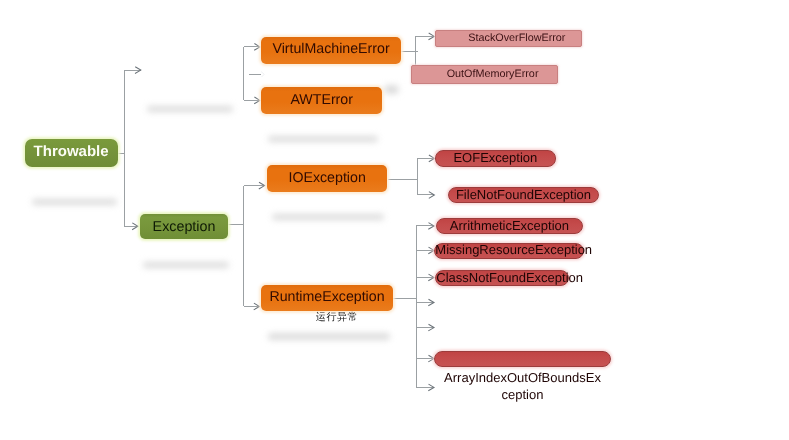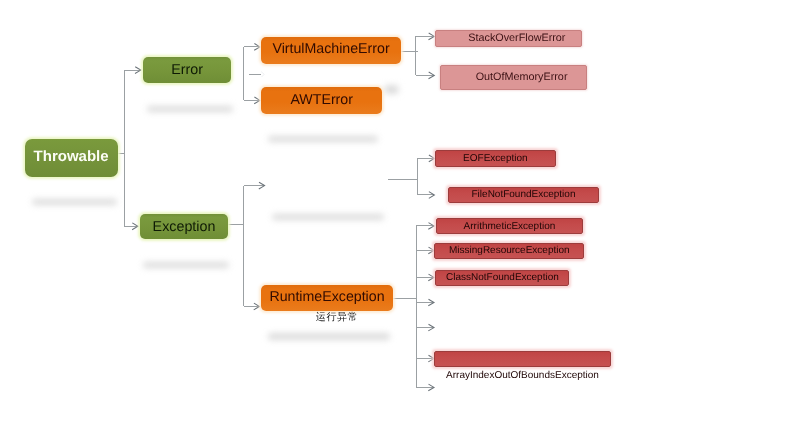--- a/index.html
+++ b/index.html
@@ -19,21 +19,21 @@
   .n-branch{background:linear-gradient(180deg,#72903a 0%,#7a9a3e 14%,#76953a 55%,#6f8e36 100%);
             border-radius:5px;color:#0e1a05;font-size:14.3px;
             box-shadow:0 0 2.5px 1.6px rgba(234,245,194,.95);}
   .n-mid{background:linear-gradient(180deg,#e06c0c 0%,#e8720f 16%,#e8720f 55%,#ea7c1d 100%);
          border-radius:5px;color:#300b02;font-size:14.2px;
          box-shadow:0 0 2.5px 1.6px rgba(253,235,212,.95);}
   .n-leaf-light{background:#dc9696;color:#3a1013;font-size:10.8px;border-radius:2px;
                 border:1px solid #c88080;
                 box-shadow:0 0 2px 1px rgba(245,222,222,.85);padding-left:16px;}
   .n-leaf-dark{background:linear-gradient(180deg,#c04444 0%,#c44b4b 40%,#c65252 100%);
-               color:#1f0505;font-size:10px;border-radius:2px;
+               color:#1f0505;font-size:13px;border-radius:8px;
                border:1px solid #9c3c3c;
                box-shadow:0 0 2.5px 1.5px rgba(247,209,209,.92);}
   .n-leaf-dark.ovf{overflow:visible;align-items:flex-start;}
   .n-leaf-dark.ovf > span{width:157px;margin:16px auto;padding-top:1px;
         word-break:break-all;line-height:1.32;}
 
   .caption{position:absolute;text-align:right;font-size:10px;color:#161616;
            font-family:"DejaVu Sans",sans-serif;letter-spacing:.6px;line-height:1;}
 
   .shadow{position:absolute;background:#dcdcdc;filter:blur(3px);border-radius:5px;}
@@ -98,43 +98,43 @@
 <path class="arrow" d="M428.5 274.1 L434.0 277.4 L428.3 280.7"></path>
 <path d="M416.3 302.5 H433.4"></path>
 <path class="arrow" d="M428.5 299.2 L434.0 302.5 L428.3 305.8"></path>
 <path d="M416.3 327.6 H433.4"></path>
 <path class="arrow" d="M428.5 324.3 L434.0 327.6 L428.3 330.9"></path>
 <path d="M416.3 358.6 H433.4"></path>
 <path class="arrow" d="M428.5 355.3 L434.0 358.6 L428.3 361.9"></path>
 <path d="M416.3 387.4 H433.4"></path>
 <path class="arrow" d="M428.5 384.1 L434.0 387.4 L428.3 390.7"></path>
 </svg>
-<div class="node n-root" style="left:24.6px;top:138.6px;width:93.0px;height:38.0px">
+<div class="node n-root" style="left:24.6px;top:138.6px;width:93.0px;height:28px">
       <span>Throwable</span>
-    </div>
-<div class="node n-branch" style="left:142.9px;top:57.2px;width:88.4px;height:25.7px">
-      <span>Error</span>
     </div>
 <div class="node n-branch" style="left:140.0px;top:214.0px;width:88.0px;height:25.3px">
       <span>Exception</span>
     </div>
 <div class="node n-mid" style="left:261.3px;top:37.0px;width:139.5px;height:26.5px">
       <span>VirtulMachineError</span>
     </div>
 <div class="node n-mid" style="left:261.2px;top:87.0px;width:121.0px;height:27.0px">
       <span>AWTError</span>
     </div>
+<div class="node n-mid" style="left:266.8px;top:165.3px;width:120.7px;height:26.7px">
+      <span>IOException</span>
+    </div>
 <div class="node n-mid" style="left:261.2px;top:285.3px;width:131.6px;height:26.0px">
       <span>RuntimeException</span>
     </div>
 <div class="caption" style="left:277.2px;top:313.4px;width:81.0px">运行异常</div>
 <div class="node n-leaf-light" style="left:435.3px;top:30.0px;width:147.2px;height:16.5px">
       <span>StackOverFlowError</span>
     </div>
-<div class="node n-leaf-light" style="left:440px;top:64.5px;width:147.2px;height:25px">
+<div class="node n-leaf-light" style="left:411px;top:64.5px;width:147.2px;height:19px">
       <span>OutOfMemoryError</span>
     </div>
 <div class="node n-leaf-dark" style="left:435.0px;top:150.2px;width:120.7px;height:16.5px">
       <span>EOFException</span>
     </div>
 <div class="node n-leaf-dark" style="left:448px;top:186.6px;width:151.0px;height:16.5px">
       <span>FileNotFoundException</span>
     </div>
 <div class="node n-leaf-dark" style="left:435.8px;top:218.2px;width:147.3px;height:16.1px">
       <span>ArrithmeticException</span>

